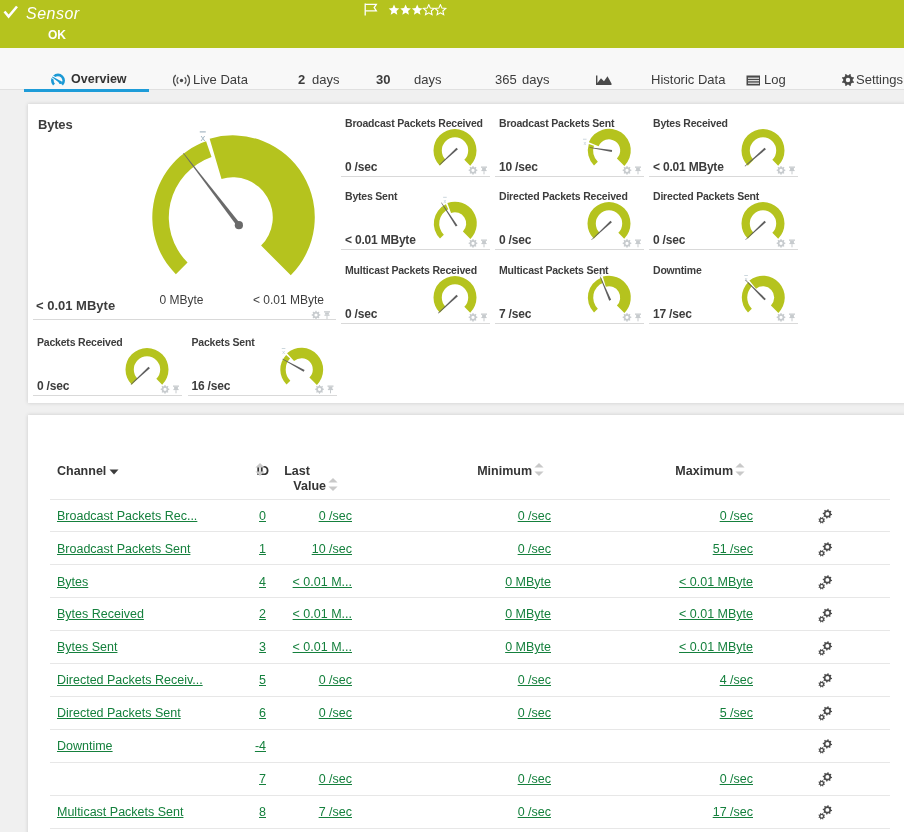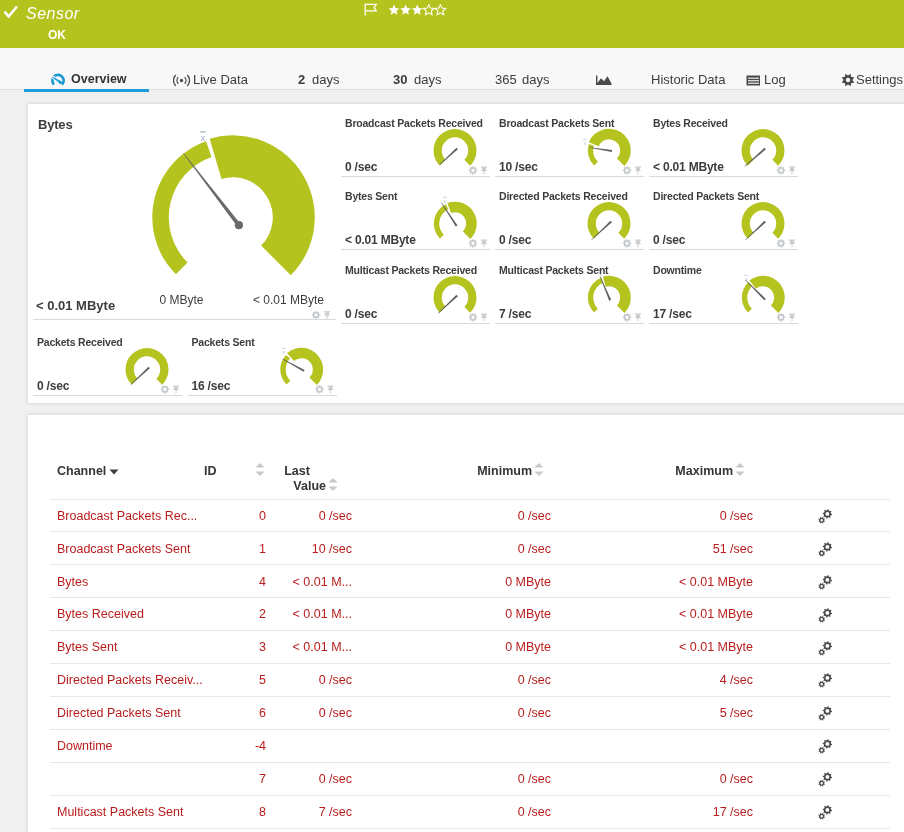--- a/index.html
+++ b/index.html
@@ -4,21 +4,21 @@
 * { margin:0; padding:0; box-sizing:border-box; }
 html,body { width:904px; height:832px; overflow:hidden; background:#f0f0f0;
   font-family:"Liberation Sans", sans-serif; }
 .card { position:absolute; background:#fff; box-shadow:0 0 4px rgba(0,0,0,0.16); }
 .glabel { position:absolute; font-size:10.5px; font-weight:bold; color:#3d3d3d; letter-spacing:-0.2px; white-space:nowrap; }
 .gval { position:absolute; font-size:12px; font-weight:bold; color:#3d3d3d; letter-spacing:-0.2px; white-space:nowrap; }
 .gmm { position:absolute; font-size:12px; color:#3d3d3d; white-space:nowrap; }
 .gbigval { position:absolute; font-size:13px; font-weight:bold; color:#3d3d3d; white-space:nowrap; }
 .uline { position:absolute; height:1px; background:#d9d9d9; }
 .th { position:absolute; font-size:12.5px; font-weight:bold; color:#353535; white-space:nowrap; }
-.td { position:absolute; font-size:12.5px; color:#b91c1c; white-space:nowrap; }
+.td { position:absolute; font-size:12.5px; color:#15803d; white-space:nowrap;text-decoration:underline; }
 .tsep { position:absolute; left:22px; width:840px; height:1px; background:#e7e7e7; }
 .tabt { position:absolute; top:23.5px; font-size:13px; color:#3c3c3c; white-space:nowrap; }
 </style></head>
 <body>
 <div style="position:absolute;left:0;top:0;width:904px;height:48px;background:#b5c31e">
     <svg width="16" height="15" style="position:absolute;left:3px;top:5px">
       <polyline points="1.5,6.5 5.6,11.5 14,1.5" fill="none" stroke="#ffffff" stroke-width="2.6"></polyline>
     </svg>
     <div style="position:absolute;left:26px;top:4.6px;font-size:16px;font-style:italic;color:#fff;letter-spacing:0.5px">Sensor</div>
     <svg width="14" height="13" style="position:absolute;left:364px;top:3px">
@@ -49,21 +49,21 @@
       <g fill="none" stroke="#4a4a4a" stroke-width="1.3">
         <path d="M5.3 3.3 A4.6 4.6 0 0 0 5.3 9.7"></path>
         <path d="M2.7 1.0 A8 8 0 0 0 2.7 12.0"></path>
         <path d="M11.7 3.3 A4.6 4.6 0 0 1 11.7 9.7"></path>
         <path d="M14.3 1.0 A8 8 0 0 1 14.3 12.0"></path>
       </g>
     </svg>
     <div class="tabt" style="left:193px">Live Data</div>
     <div class="tabt" style="left:298px;font-weight:bold">2</div>
     <div class="tabt" style="left:312px">days</div>
-    <div class="tabt" style="left:393px;font-weight:bold">30</div>
+    <div class="tabt" style="left:376px;font-weight:bold">30</div>
     <div class="tabt" style="left:414px">days</div>
     <div class="tabt" style="left:495px;font-weight:normal">365</div>
     <div class="tabt" style="left:522px">days</div>
     <svg width="19" height="12" style="position:absolute;left:595px;top:26px">
       <path d="M1 11 V1.5 H2.4 V9 L6 4.2 L9 7.2 L12.5 2.2 L16.5 9.5 V11 Z" fill="#4a4a4a"></path>
     </svg>
     <div class="tabt" style="left:651px">Historic Data</div>
     <svg width="15" height="12" style="position:absolute;left:746px;top:26.5px">
       <rect x="0.5" y="0.5" width="13.5" height="10" fill="#4a4a4a"></rect>
       <g stroke="#f8f8f8" stroke-width="1.1">
@@ -246,21 +246,21 @@
     <div class="uline" style="left:5px;top:291.0px;width:149px"></div>
     <div class="glabel" style="left:163.5px;top:232.3px">Packets Sent</div>
     <div class="gval" style="left:163.5px;top:275.8px">16 /sec</div>
     <div class="uline" style="left:159.5px;top:291.0px;width:149px"></div>
   </div>
 <div class="card" style="left:28px;top:415px;width:880px;height:500px">
     <div class="th" style="left:29px;top:49px">Channel</div>
     <svg width="12" height="8" style="position:absolute;left:81px;top:52.5px">
       <polygon points="0.5,1.5 9.5,1.5 5,6.5" fill="#3c3c3c"></polygon>
     </svg>
-    <div class="th" style="left:176px;top:49px;width:40px;">ID</div>
+    <div class="th" style="left:201px;top:49px;width:40px;text-align:right">ID</div>
     <svg width="10" height="14" style="position:absolute;left:227px;top:48px">
       <polygon points="5,0 9.6,4.4 0.4,4.4" fill="#c9c9c9"></polygon>
       <polygon points="0.4,8.6 9.6,8.6 5,13" fill="#c9c9c9"></polygon>
     </svg>
     <div class="th" style="left:229px;top:49px;width:80px;text-align:center">Last</div>
     <div class="th" style="left:218px;top:63.8px;width:80px;text-align:right">Value</div>
     <svg width="10" height="14" style="position:absolute;left:300px;top:63px">
       <polygon points="5,0 9.6,4.4 0.4,4.4" fill="#c9c9c9"></polygon>
       <polygon points="0.4,8.6 9.6,8.6 5,13" fill="#c9c9c9"></polygon>
     </svg>

